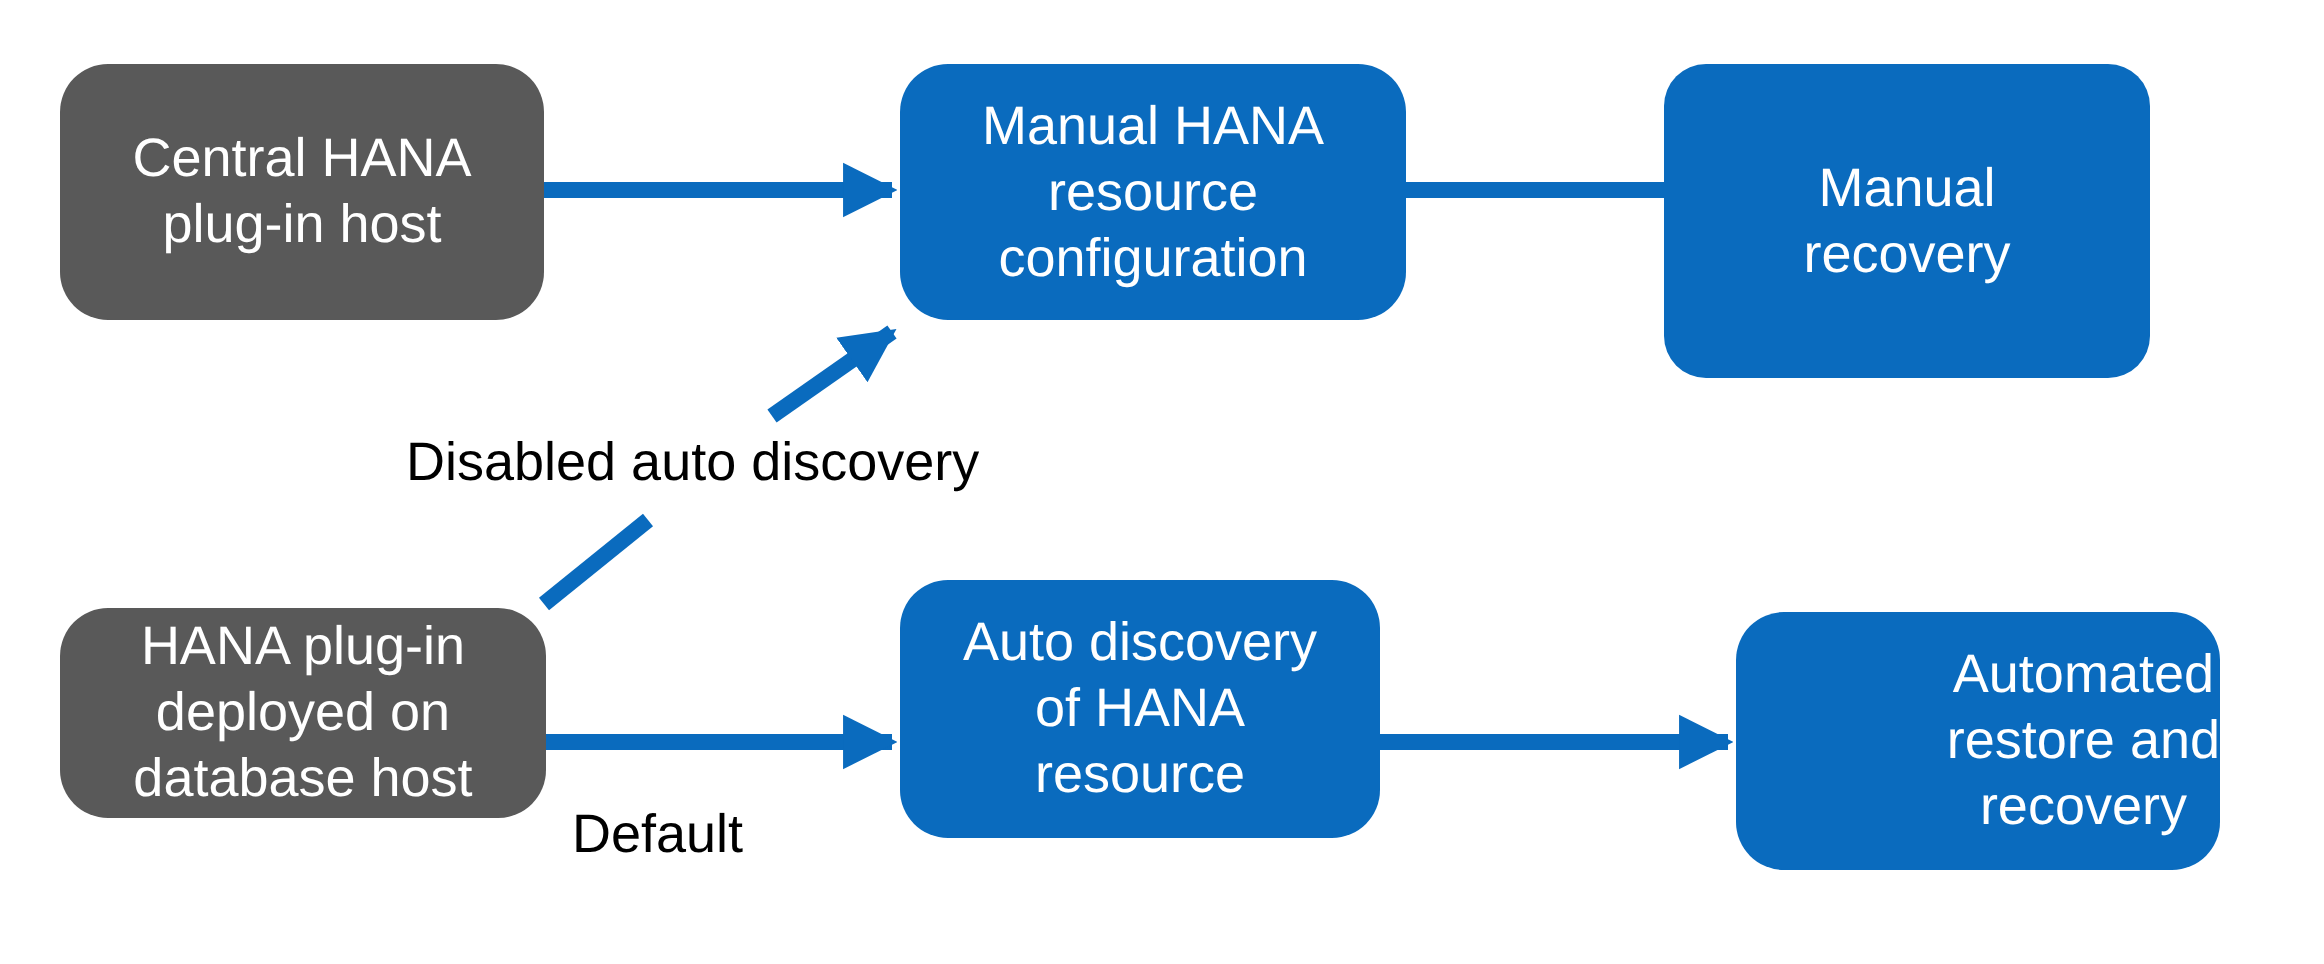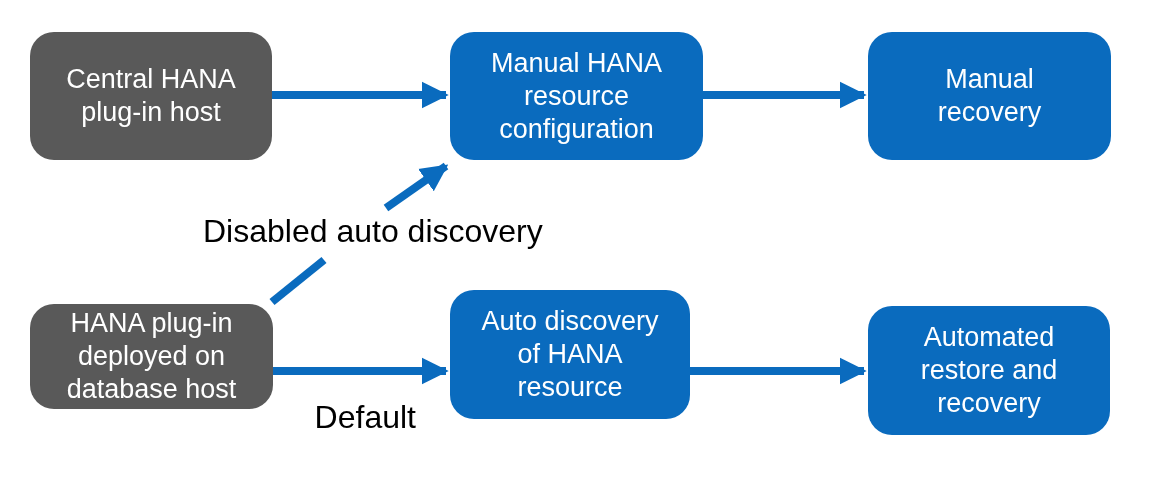--- a/index.html
+++ b/index.html
@@ -40,30 +40,30 @@
     text-align: center;
     color: var(--node-text);
     font-size: 27px;
     line-height: 33px;
     white-space: pre-line;
   }
   .node.blue { background: var(--node-blue); }
   .node.gray { background: var(--node-gray); justify-content: center; }
   .node-0 { left: 30px;  top: 32px;  width: 242px; height: 128px; }
   .node-1 { left: 450px; top: 32px;  width: 253px; height: 128px; }
-  .node-2 { left: 868px; top: 32px;  width: 243px; height: 128px; }
+  .node-2 { left: 832px; top: 32px;  width: 243px; height: 157px; border-radius: 21px; }
   .node-3 { left: 30px;  top: 304px; width: 243px; height: 105px; }
   .node-4 { left: 450px; top: 290px; width: 240px; height: 129px; }
-  .node-5 { left: 868px; top: 306px; width: 242px; height: 129px; }
+  .node-5 { left: 868px; top: 306px; width: 242px; height: 129px; justify-content: flex-end; }
   .edge-label {
     position: absolute;
     color: var(--label-text);
-    font-size: 32px;
+    font-size: 27px;
     line-height: 38px;
-    text-align: right;
+    text-align: left;
     white-space: nowrap;
   }
   .edge-label-disabled { left: 203px; top: 212px; width: 312px; }
   .edge-label-default  { left: 286px; top: 398px; width: 130px; }
 </style>
 </head>
 <body>
 
 <div class="canvas">
 

